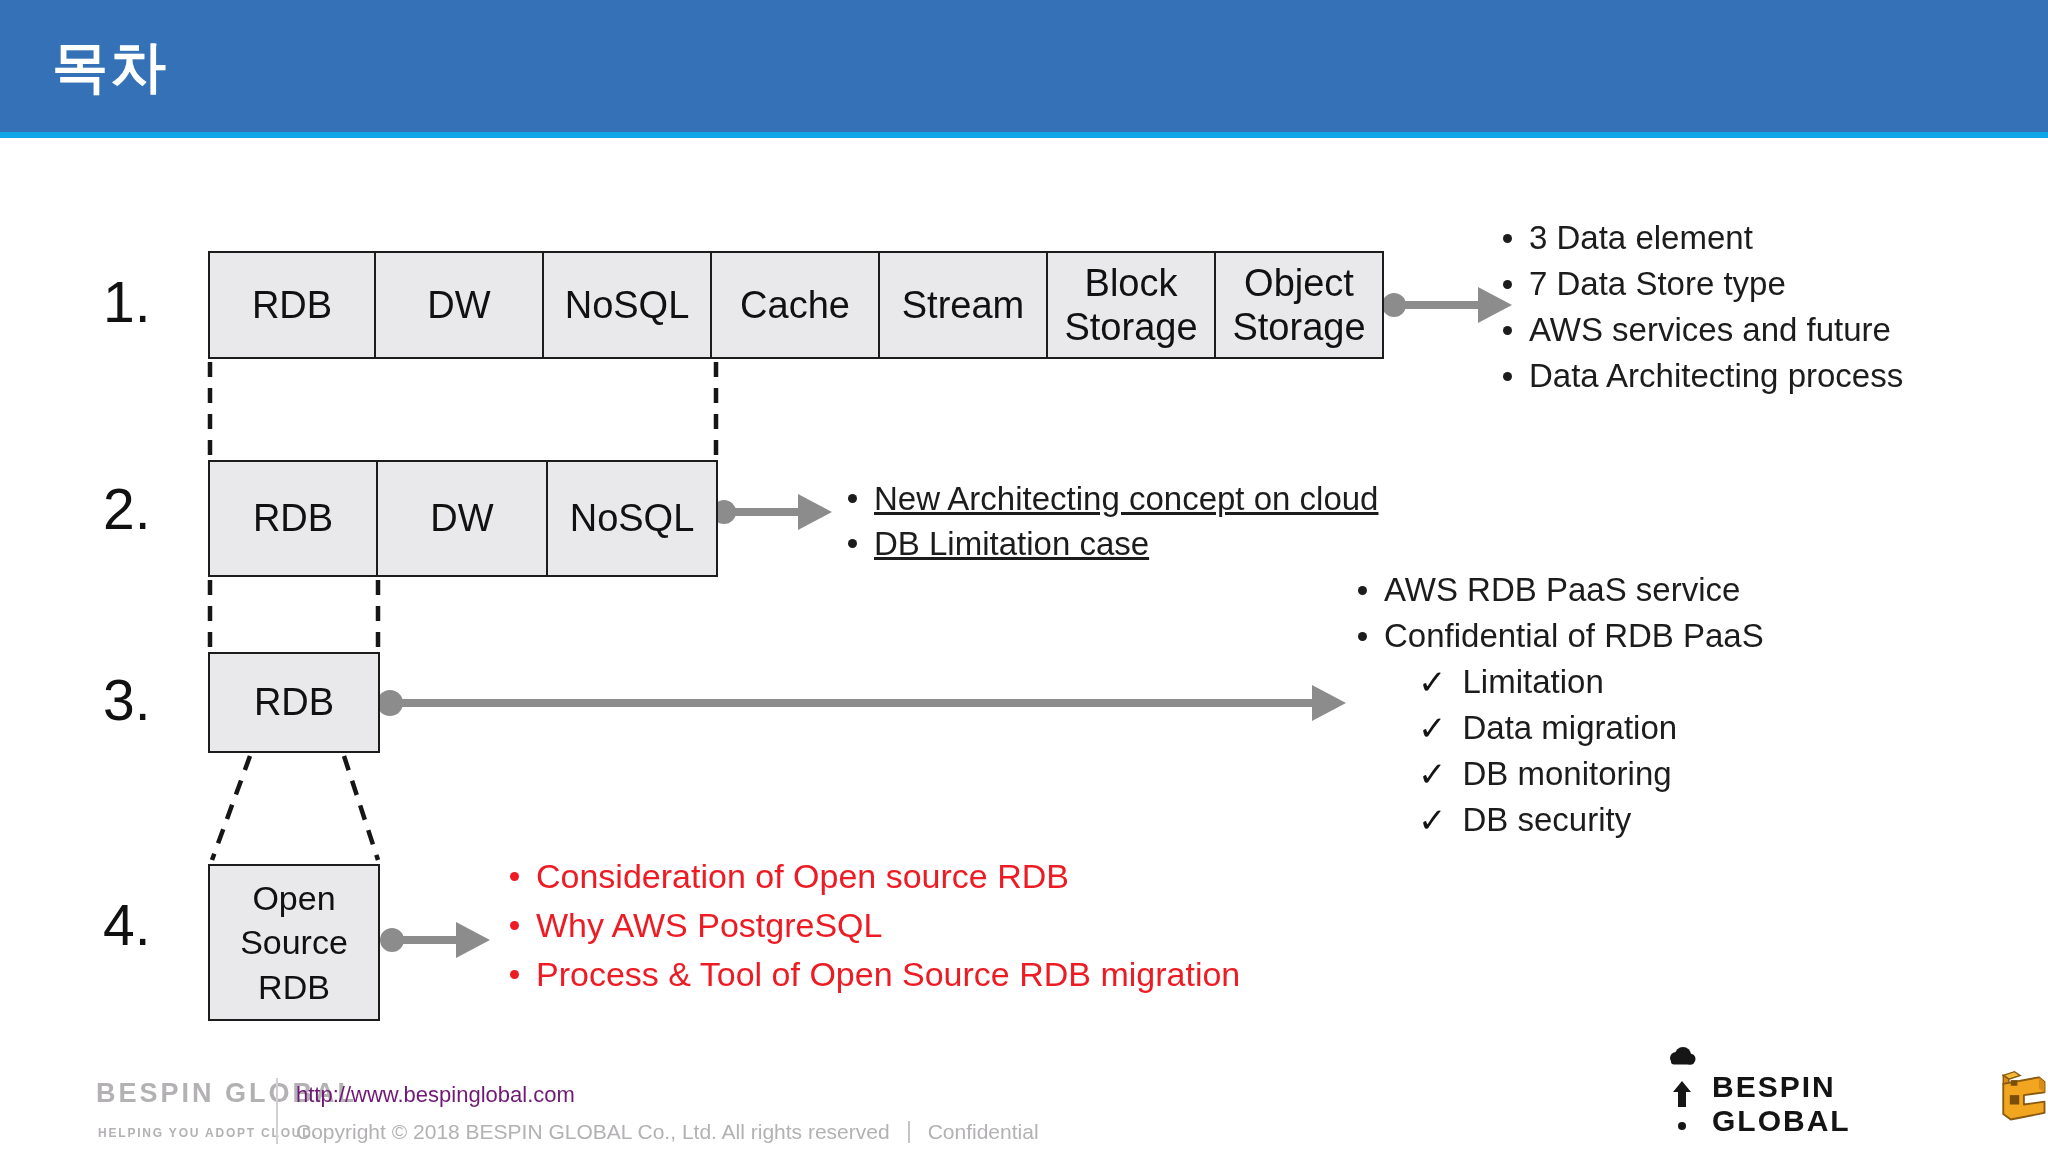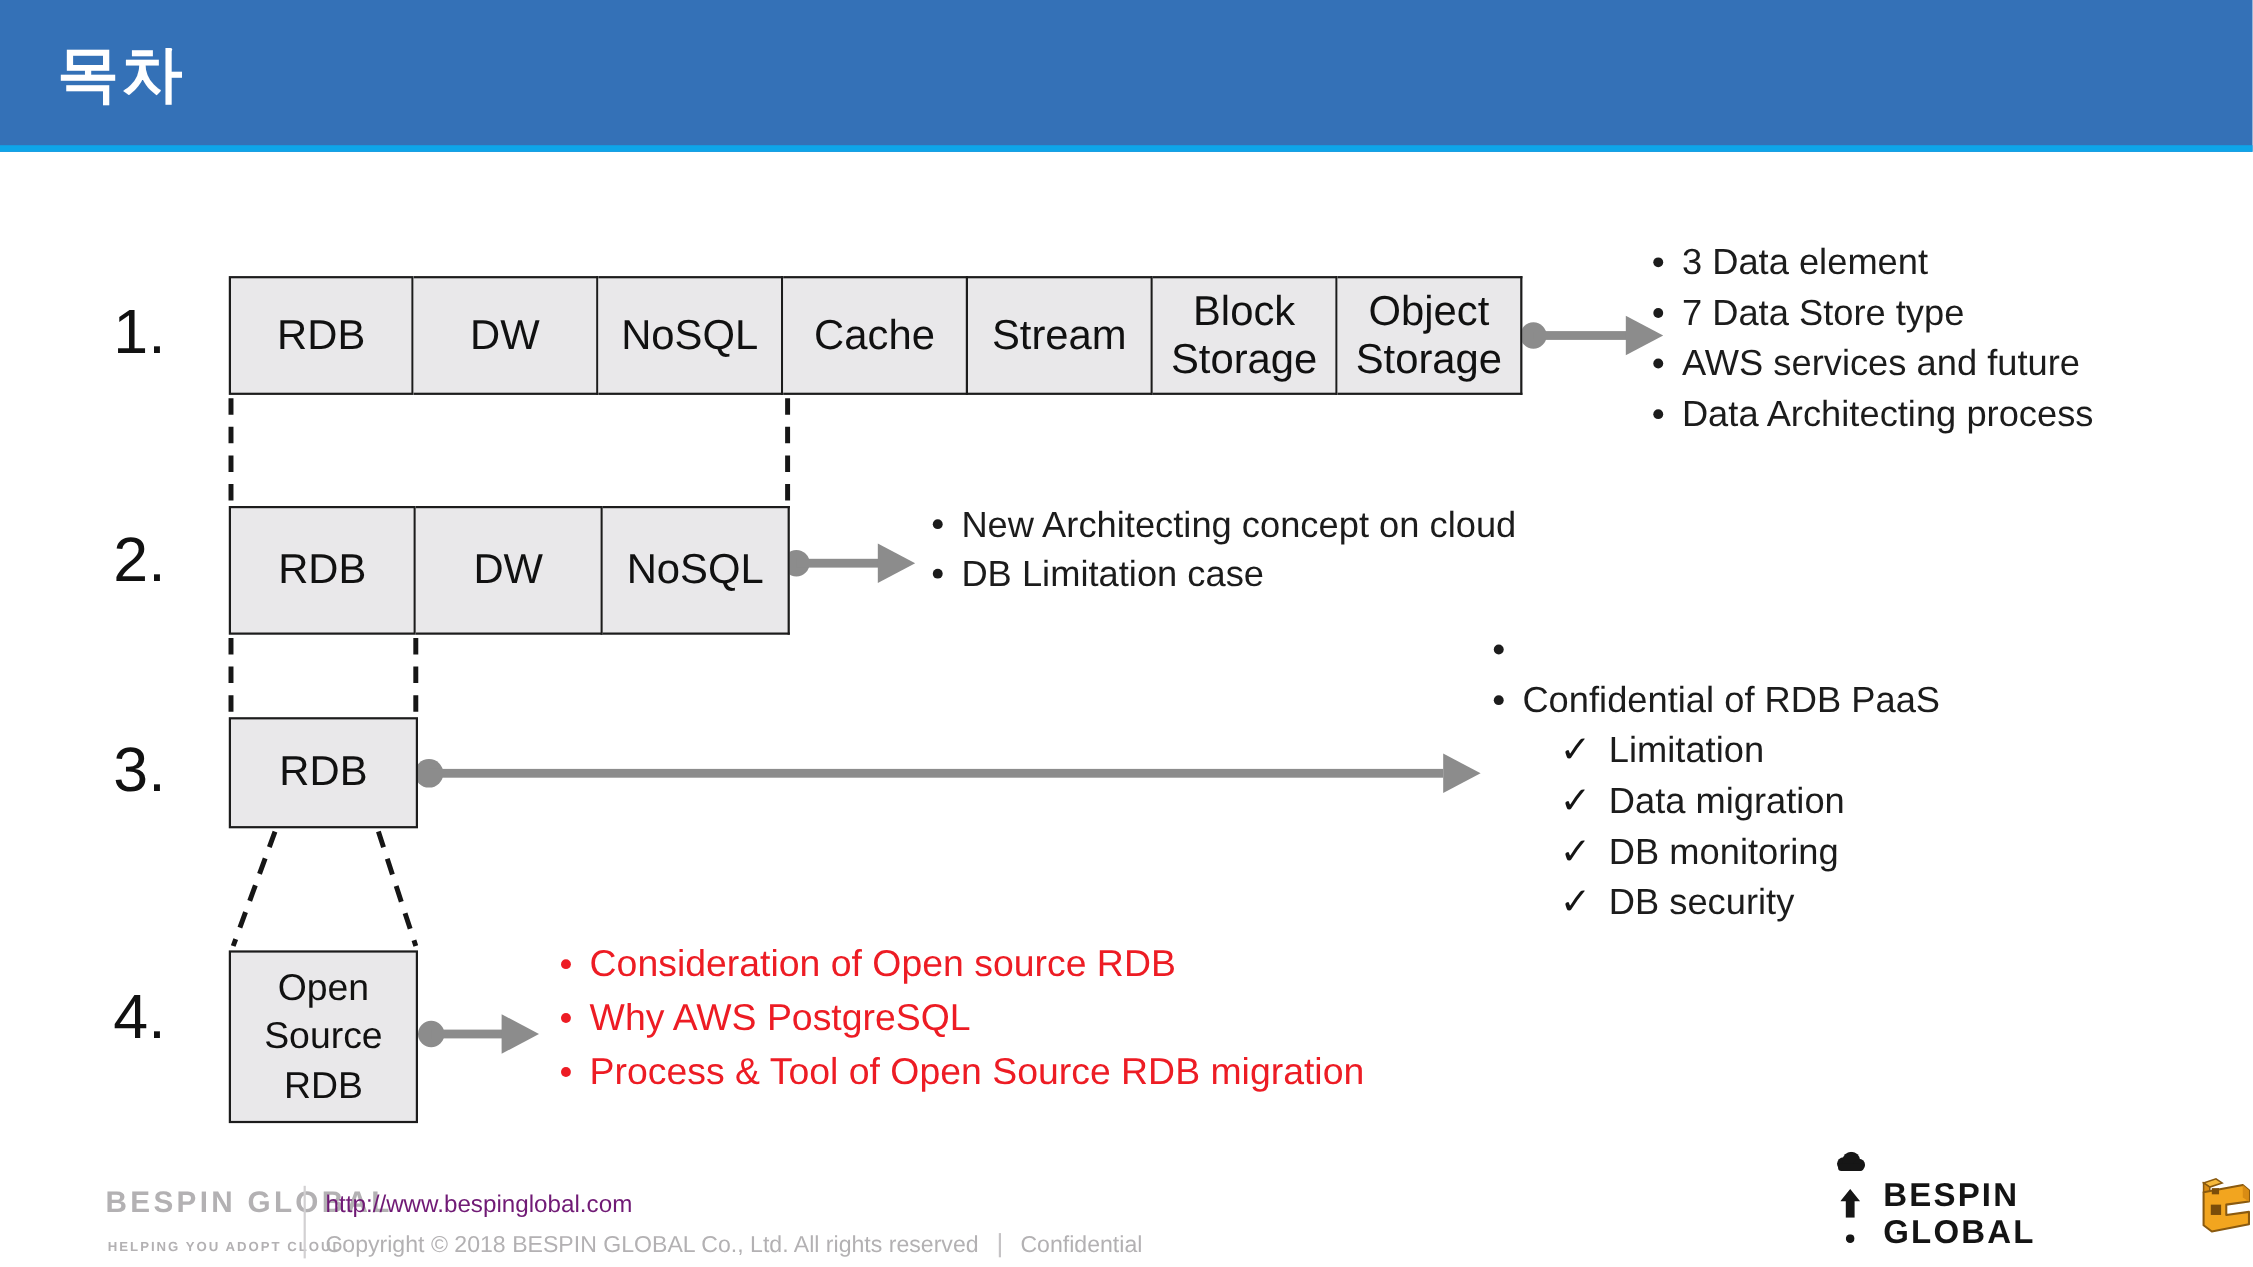--- a/index.html
+++ b/index.html
@@ -27,21 +27,21 @@
   .row1{left:208px;top:251px;}  .row1 .cell{width:168px;height:108px;}
   .row2{left:208px;top:460px;}  .row2 .cell{width:170px;height:117px;}
   .row3{left:208px;top:652px;}  .row3 .cell{width:172px;height:101px;}
   .row4{left:208px;top:864px;}  .row4 .cell{width:172px;height:157px;font-size:34px;line-height:1.3;padding:0 12px;}
 
   
   .blist{position:absolute;margin:0;padding:0;list-style:none;font-size:33px;color:#1c1c1c;}
   .bitem{display:flex;align-items:center;white-space:nowrap;}
   .dot{width:9px;height:9px;border-radius:50%;background:currentColor;margin-right:17px;flex:none;}
   .list1{left:1503px;top:215px;} .list1 .bitem{height:46px;}
-  .list2{left:848px;top:454px;}  .list2 .bitem{height:45px;}
+  .list2{left:848px;top:476px;text-decoration:underline;}  .list2 .bitem{height:45px;}
   .list3{left:1358px;top:567px;} .list3 .bitem{height:46px;}
   .citem{display:flex;align-items:center;height:46px;padding-left:60px;white-space:nowrap;}
   .check{font-size:34px;margin-right:16px;color:#141414;}
   .list4{left:510px;top:852px;color:#ed1c24;font-size:34px;} .list4 .bitem{height:49px;}
 
   
   .f-logo{position:absolute;left:96px;top:1078px;font-size:27px;font-weight:700;
           letter-spacing:3px;color:#b3b1b3;}
   .f-tag{position:absolute;left:98px;top:1126px;font-size:12px;font-weight:700;
          letter-spacing:1.8px;color:#b3b1b3;}
@@ -153,20 +153,21 @@
       </li>
     <li class="bitem">
         <span class="dot"></span>
         <span>DB Limitation case</span>
       </li>
   </ul>
 
   <ul class="blist list3">
     <li class="bitem">
         <span class="dot"></span>
+        <span>AWS RDB PaaS service</span>
       </li>
     <li class="bitem">
         <span class="dot"></span>
         <span>Confidential of RDB PaaS</span>
       </li>
     <li class="citem">
         <span class="check">✓</span>
         <span>Limitation</span>
       </li>
     <li class="citem">

